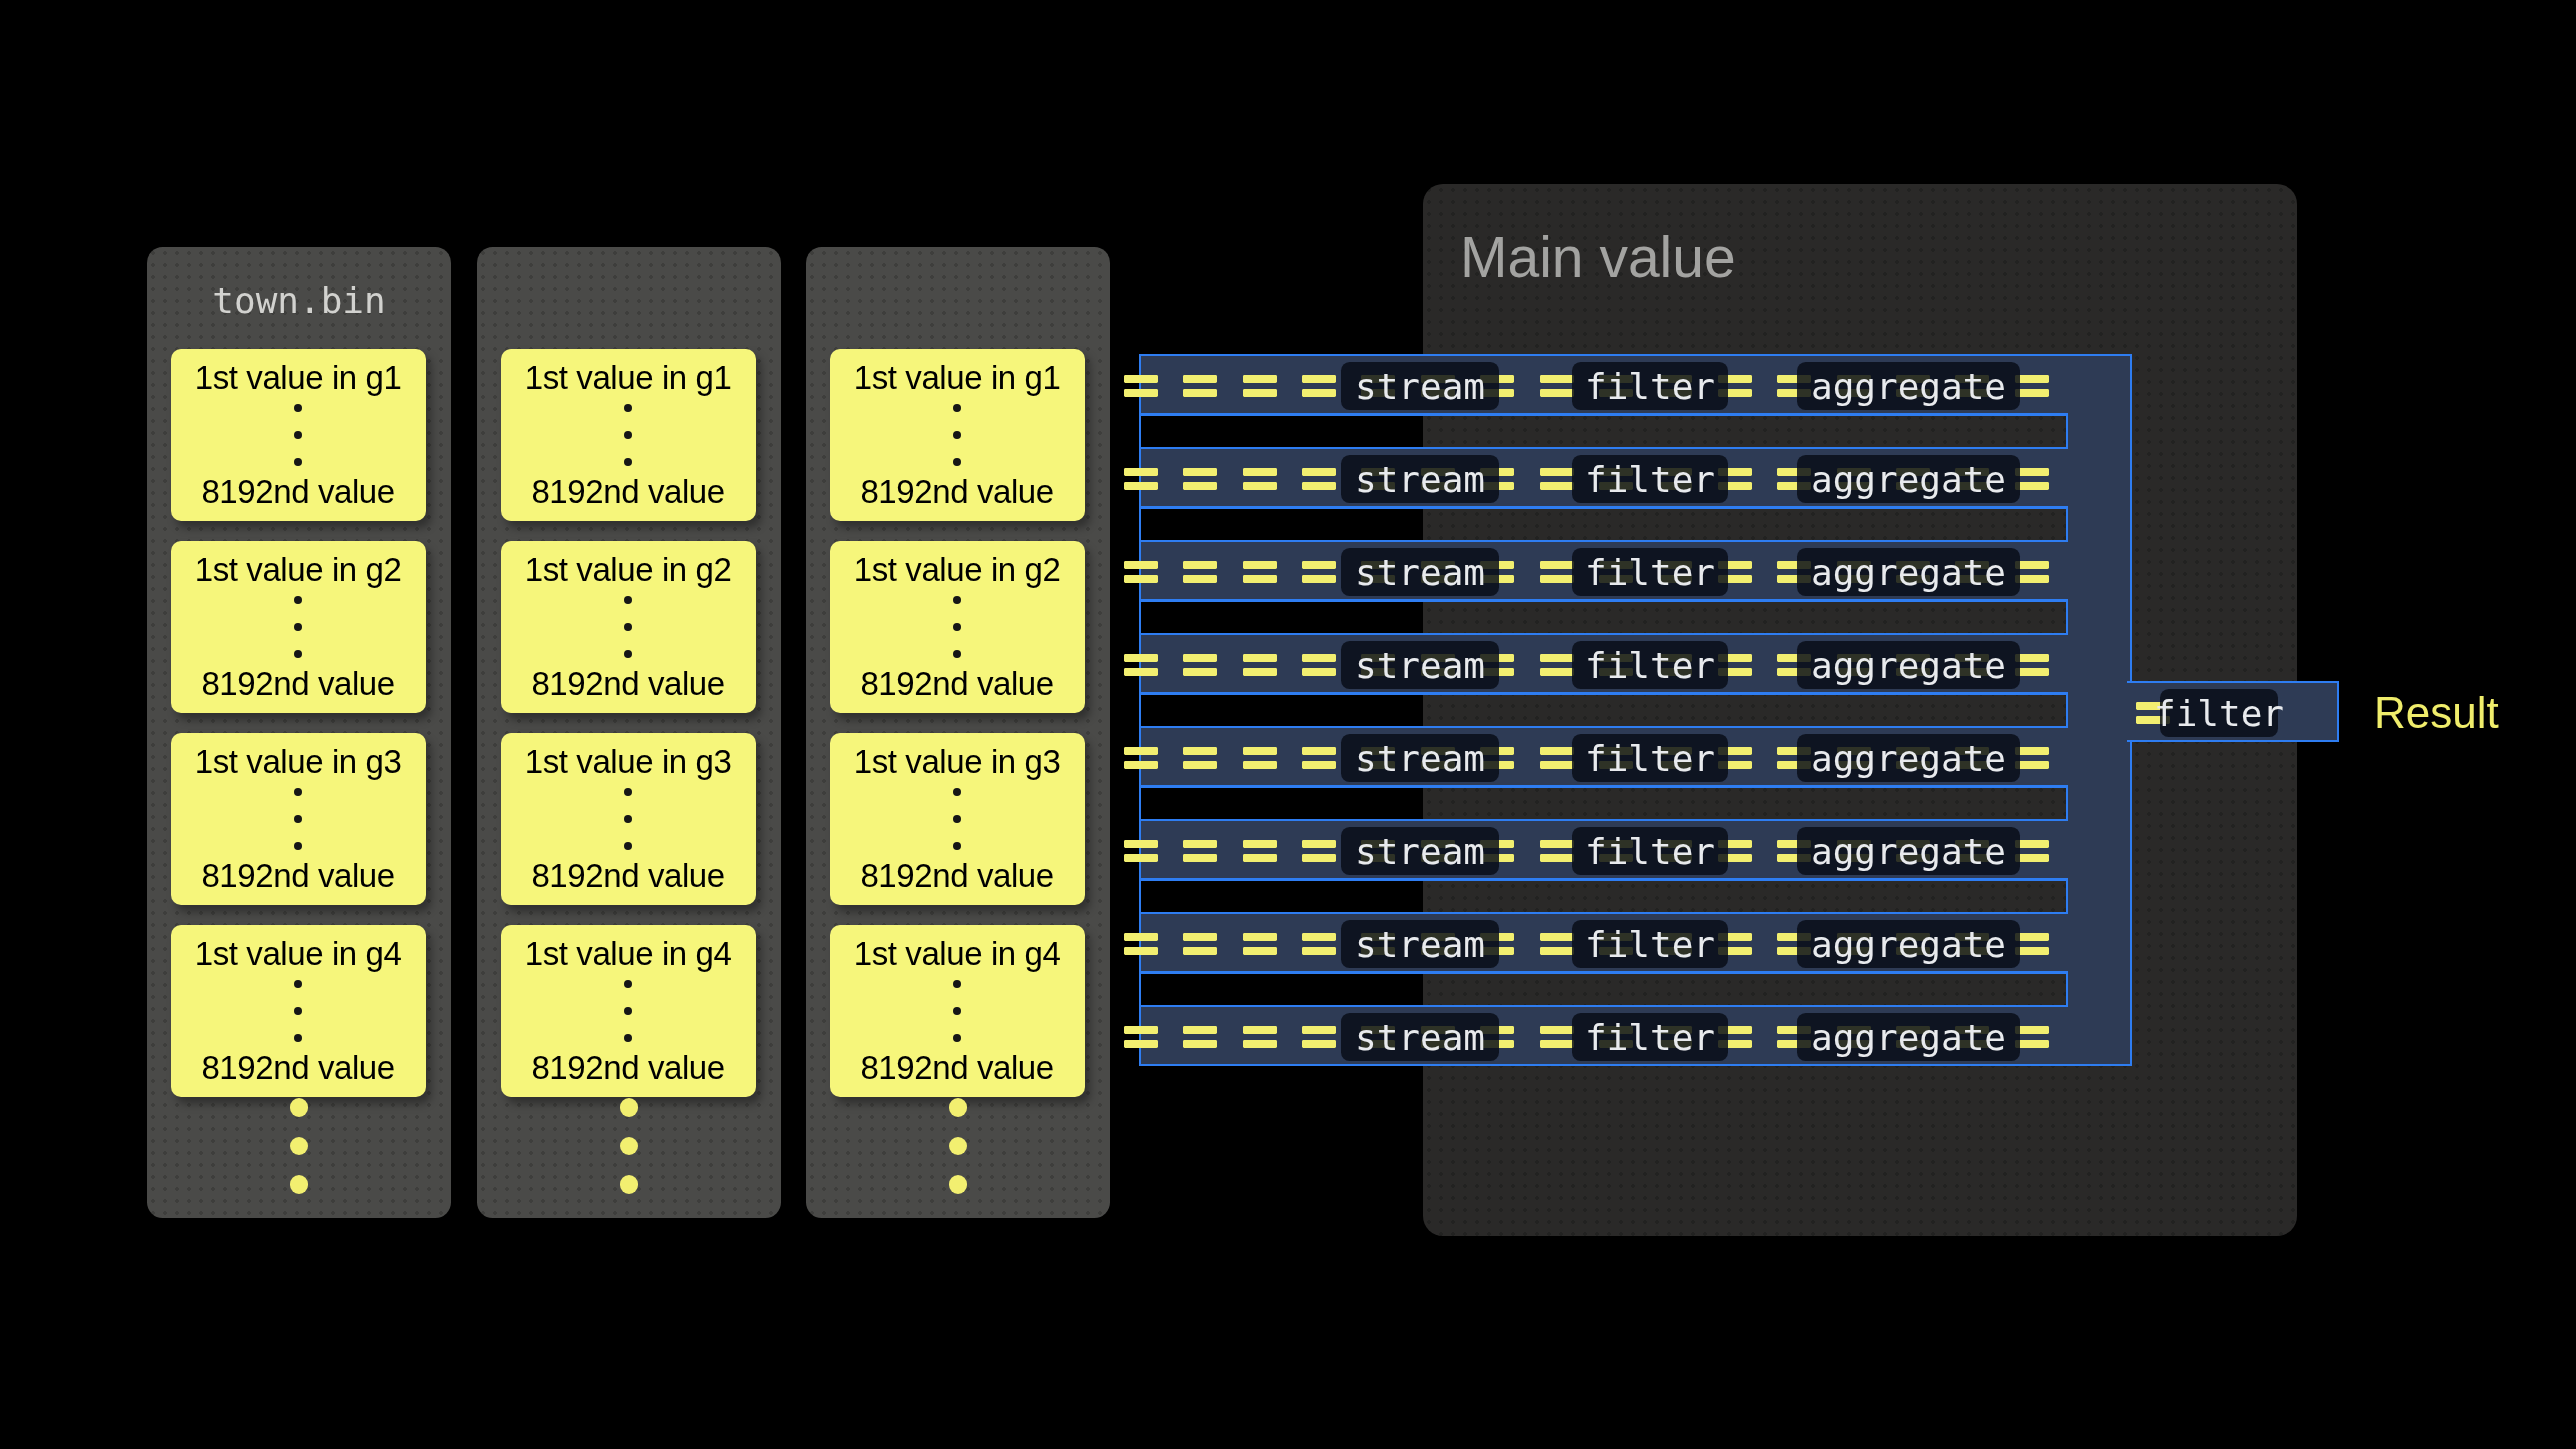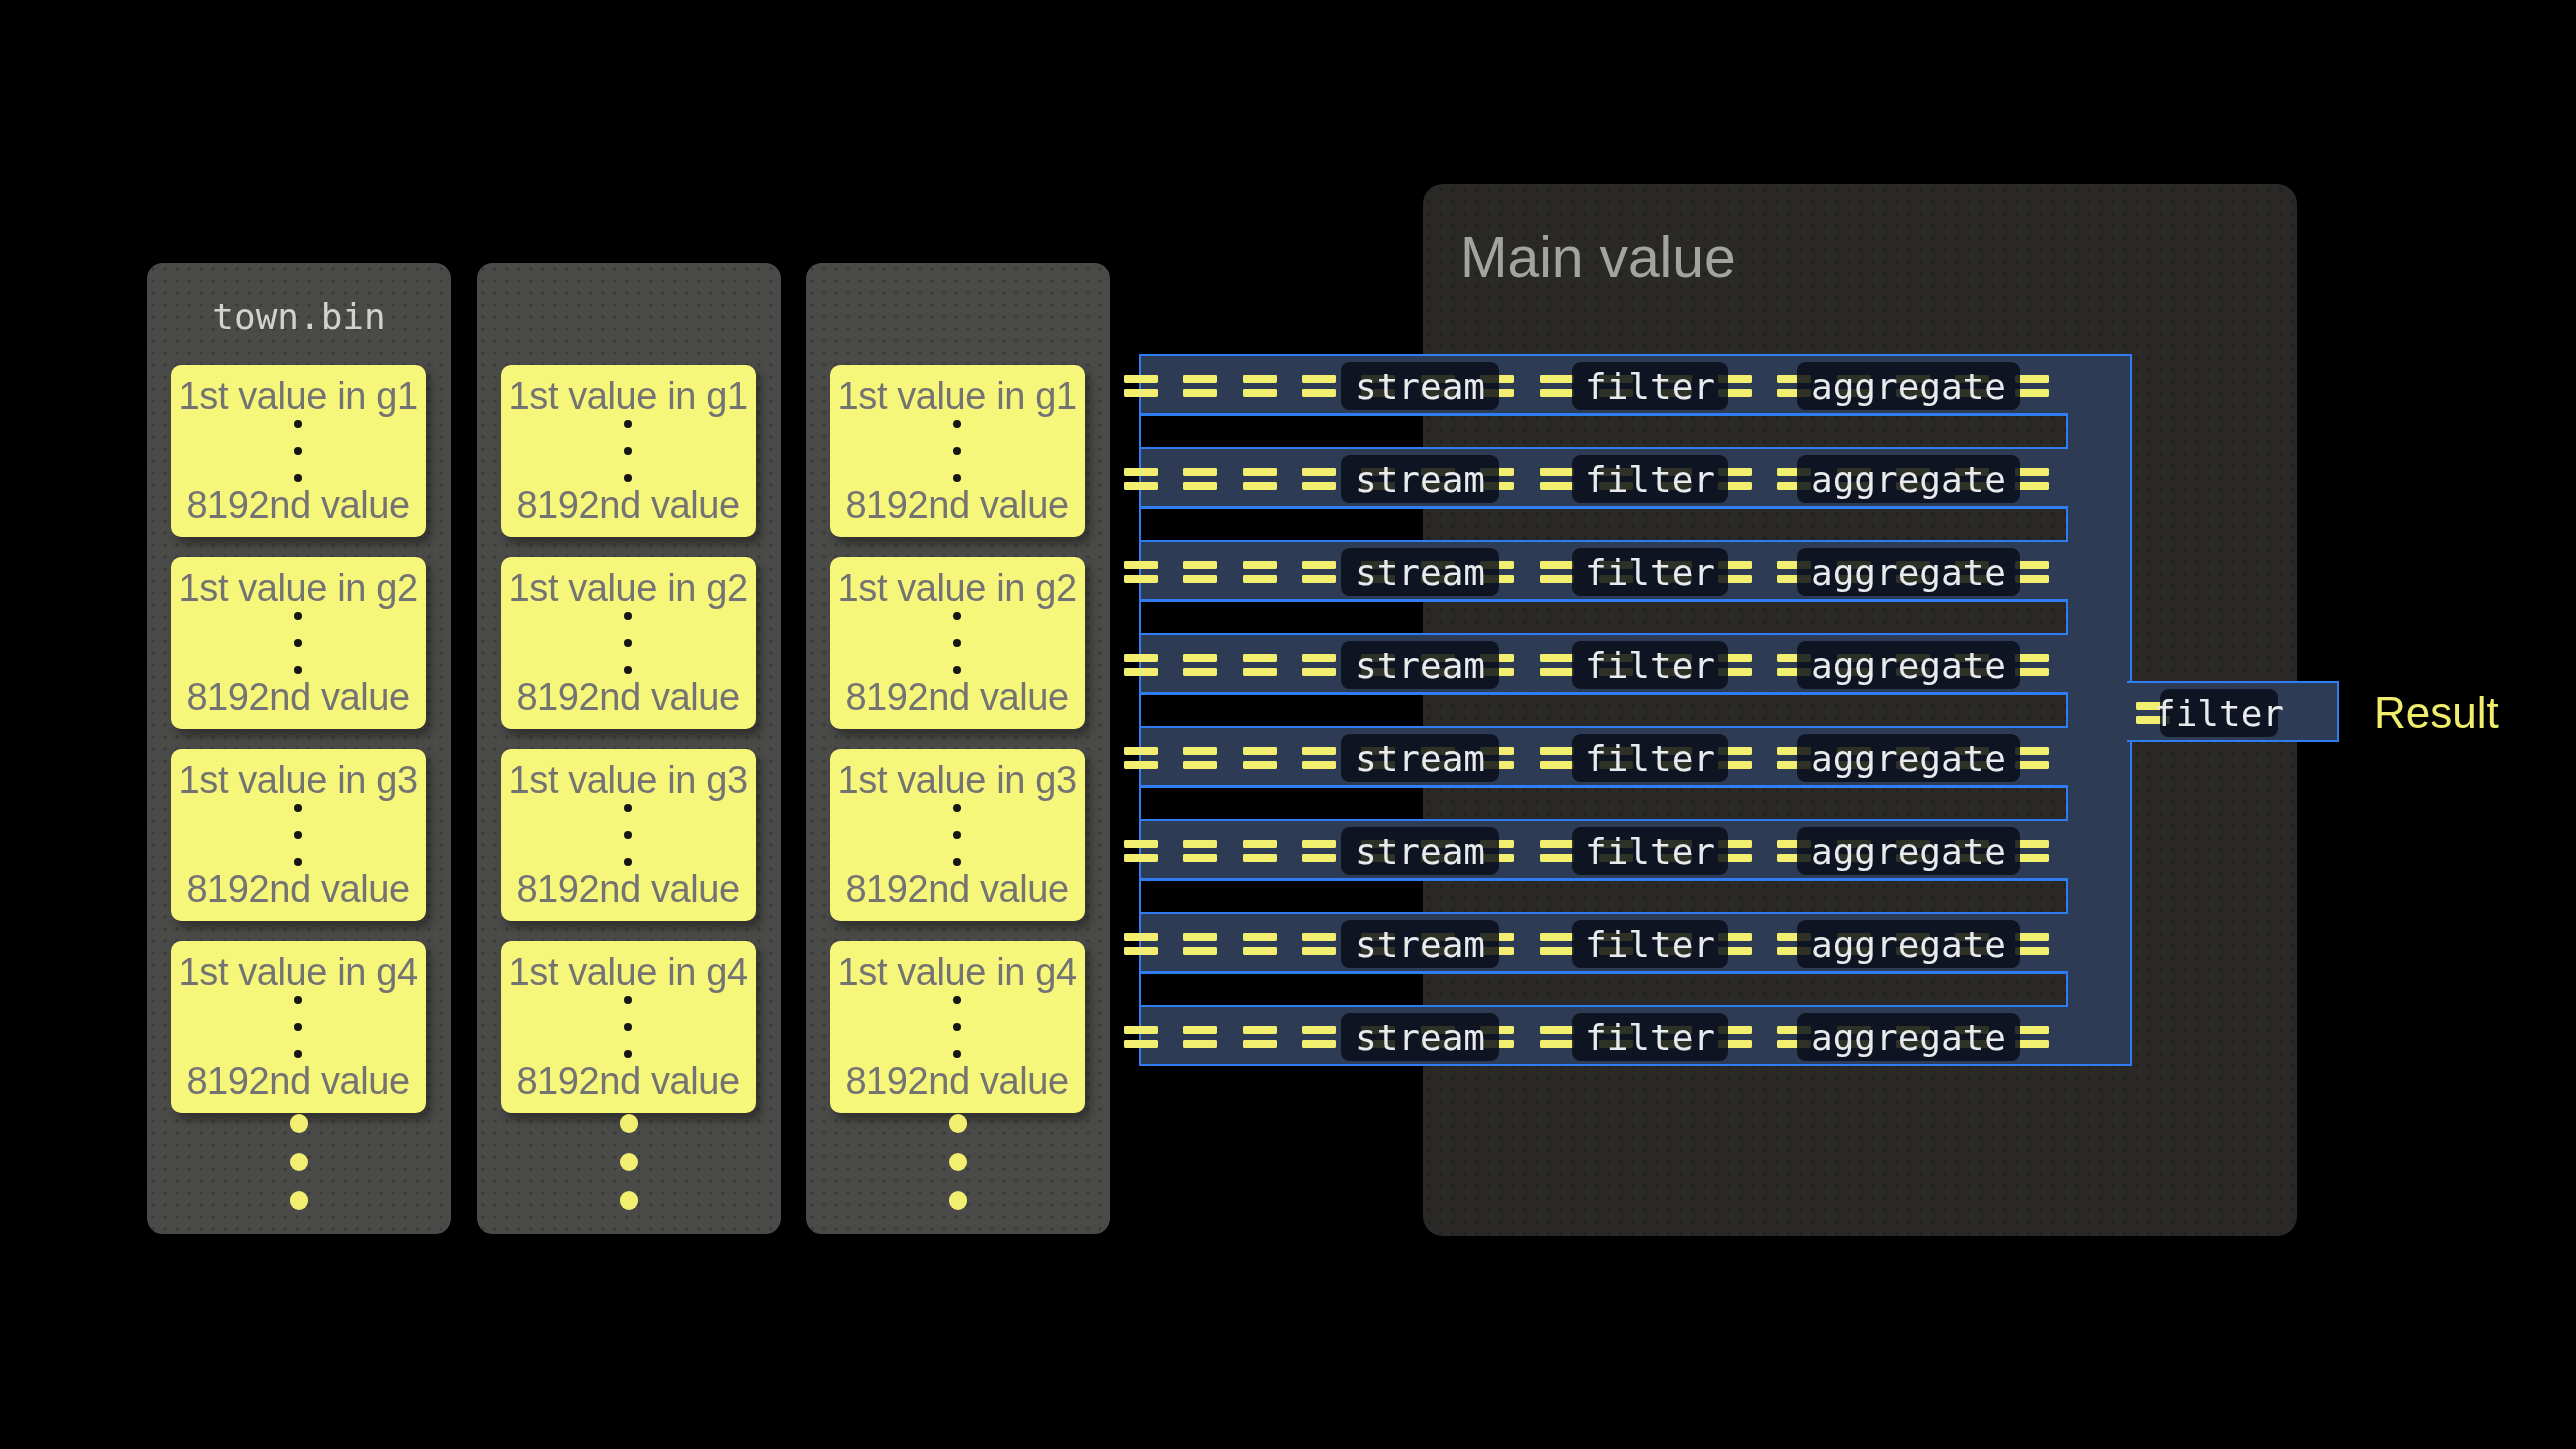--- a/index.html
+++ b/index.html
@@ -18,29 +18,29 @@
   }
   html,body{margin:0;padding:0;background:var(--bg);}
   #scene{position:relative;width:2576px;height:1449px;background:var(--bg);overflow:hidden;
          font-family:"Liberation Sans",sans-serif;}
 
   
   .file-col{position:absolute;top:247px;width:304px;height:971px;background:var(--fileGray);
     border-radius:15.7px;
     background-image:radial-gradient(rgba(0,0,0,0.16) 1.6px,transparent 1.9px);
     background-size:12px 12px;
-    box-shadow:7.2px 8.6px 15.7px rgba(0,0,0,0.45);margin-top:16px;}
+    box-shadow:7.2px 8.6px 15.7px rgba(0,0,0,0.45);}
   .file-title{position:absolute;left:0;top:29px;width:100%;height:50px;line-height:50px;
     text-align:center;color:var(--fileTitle);
     font-family:"DejaVu Sans Mono",monospace;font-size:36px;}
   .gblock{position:absolute;left:23.6px;width:255px;height:172px;background:var(--blockYellow);
     border-radius:10px;box-shadow:5px 6.4px 8.6px rgba(0,0,0,0.35);
     display:flex;flex-direction:column;justify-content:space-between;align-items:center;
     padding:10px 0;box-sizing:border-box;}
-  .g-first,.g-last{color:#737373;font-size:38px;font-weight:500;letter-spacing:-0.4px;white-space:nowrap;}
+  .g-first,.g-last{color:#000000;font-size:33px;font-weight:500;letter-spacing:-0.4px;white-space:nowrap;}
   .g-dots{display:flex;flex-direction:column;gap:19.3px;}
   .g-dots i{width:7.9px;height:7.9px;border-radius:50%;background:#161616;}
   .col-ellipsis{position:absolute;left:0;top:851px;width:100%;display:flex;flex-direction:column;
     align-items:center;gap:20px;}
   .col-ellipsis i{width:18.6px;height:18.6px;border-radius:50%;background:var(--chunk);}
 
   
   #memory{position:absolute;left:1423px;top:184px;width:874px;height:1052px;background:var(--memGray);
     border-radius:20px;
     background-image:radial-gradient(rgba(0,0,0,0.18) 1.6px,transparent 1.9px);

